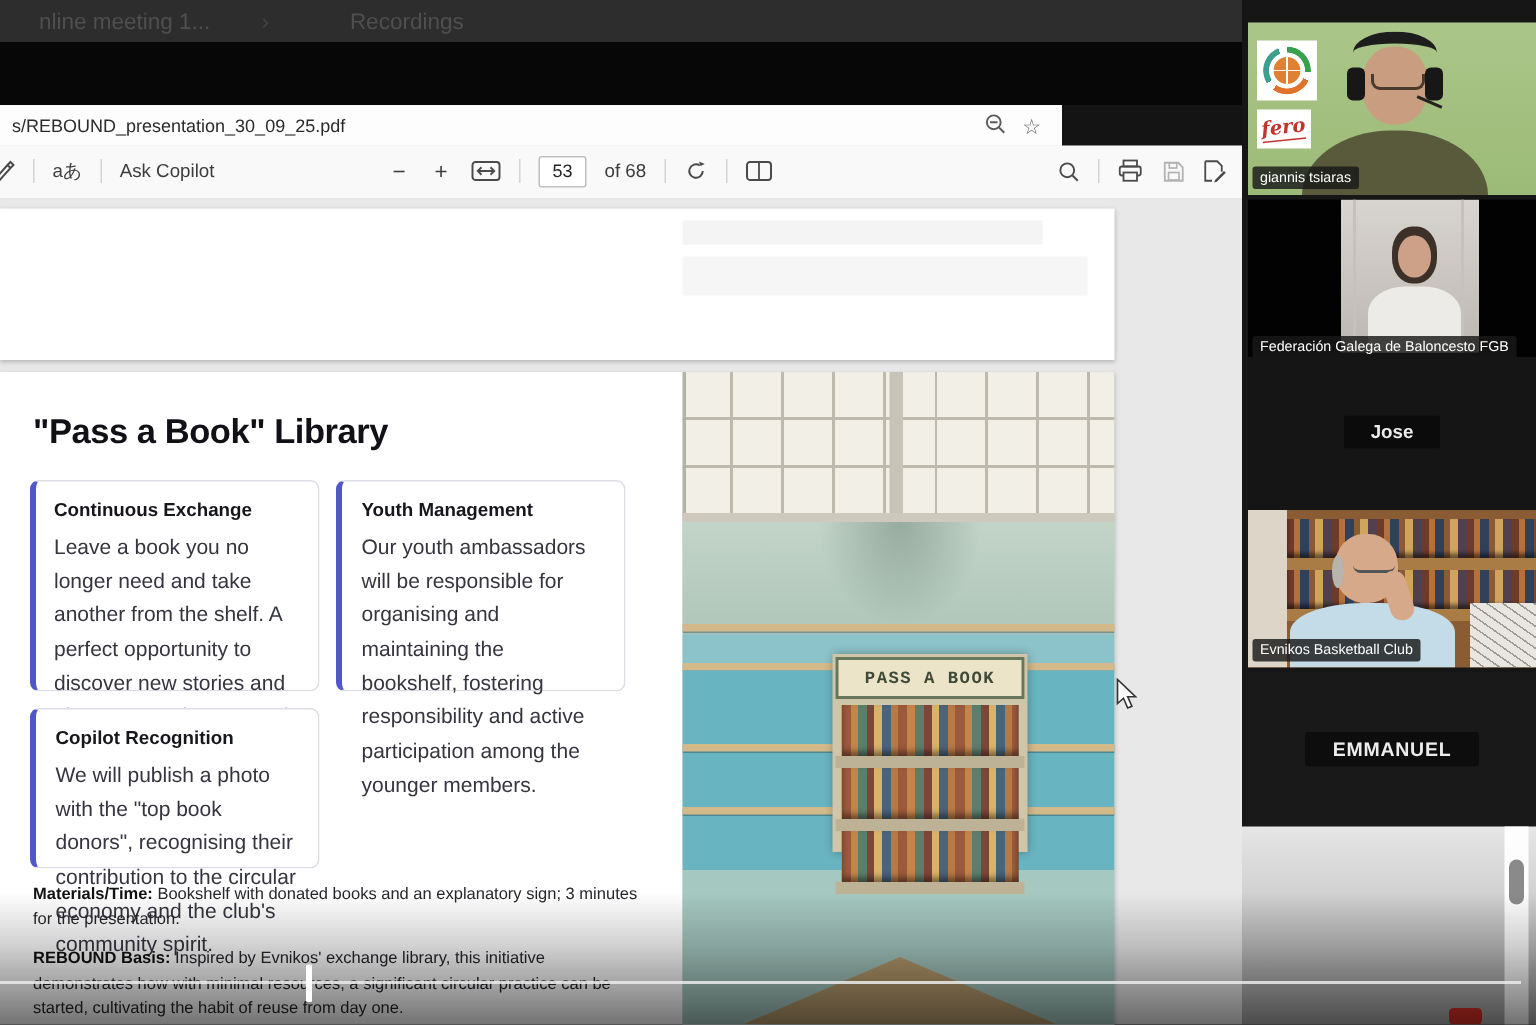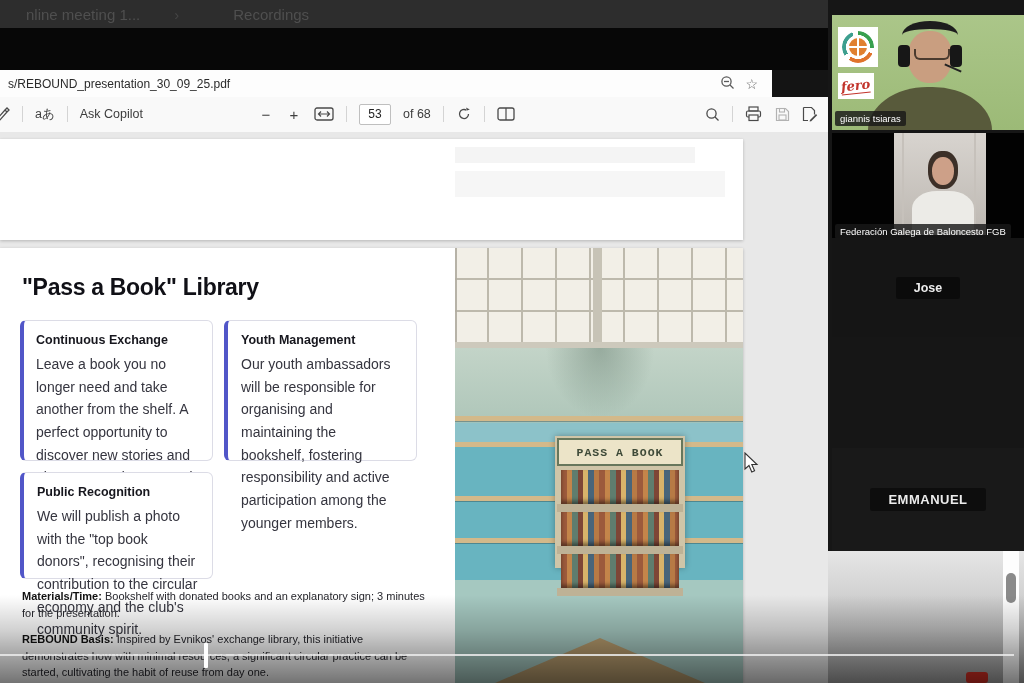--- a/index.html
+++ b/index.html
@@ -6,21 +6,21 @@
   .screen{position:relative;width:1024px;height:683px;overflow:hidden;
           font-family:"Liberation Sans",sans-serif;background:#141414;}
   .abs{position:absolute;}
 
   
   .tabbar{left:0;top:0;width:828px;height:28px;background:#2d2d2d;color:#4f4f4f;
           display:flex;align-items:center;font-size:15px;overflow:hidden;}
   .tabbar .t{margin-left:26px;white-space:nowrap;}
   .tabbar .sep{margin:0 28px 0 34px;color:#454545;}
   .blackband{left:0;top:28px;width:828px;height:42px;background:#070707;}
-  .urlbar{left:0;top:70px;width:772px;height:27px;background:#fdfdfd;border-bottom:1px solid #e2e2e2;
+  .urlbar{left:0;top:70px;width:708px;height:27px;background:#fdfdfd;border-bottom:1px solid #e2e2e2;
           display:flex;align-items:center;font-size:12px;color:#2b2b2b;}
   .urlbar .url{margin-left:8px;white-space:nowrap;}
   .urlbar .right{position:absolute;right:14px;display:flex;align-items:center;gap:10px;}
   .toolbar{left:0;top:97px;width:828px;height:35px;background:#f9f9f9;border-bottom:4px solid #6d28d9;
            font-size:12.5px;color:#3c3c3c;}
   .toolbar .grp{position:absolute;top:0;height:34px;display:flex;align-items:center;gap:12px;}
   .vsep{width:1px;height:16px;background:#d4d4d4;}
   .tbtn{display:flex;align-items:center;justify-content:center;min-width:16px;height:24px;cursor:default;}
   .pageinput{width:30px;height:19px;border:1px solid #bfbfbf;border-radius:2px;background:#fff;
              font:12px "Liberation Sans",sans-serif;text-align:center;color:#222;padding:0;}
@@ -258,21 +258,21 @@
 
       <div class="abs card card1">
         <div class="cardtitle">Continuous Exchange</div>
         <div class="cardbody">Leave a book you no longer need and take another from the shelf. A perfect opportunity to discover new stories and give your reads a second life, available today and throughout the month.</div>
       </div>
       <div class="abs card card2">
         <div class="cardtitle">Youth Management</div>
         <div class="cardbody">Our youth ambassadors will be responsible for organising and maintaining the bookshelf, fostering responsibility and active participation among the younger members.</div>
       </div>
       <div class="abs card card3">
-        <div class="cardtitle">Public Recognition</div>
+        <div class="cardtitle">Copilot Recognition</div>
         <div class="cardbody">We will publish a photo with the "top book donors", recognising their contribution to the circular economy and the club's community spirit.</div>
       </div>
 
       <div class="abs para para1">
         <b>Materials/Time:</b><span> Bookshelf with donated books and an explanatory sign; 3 minutes for the presentation.</span>
       </div>
       <div class="abs para para2">
         <b>REBOUND Basis:</b><span> Inspired by Evnikos' exchange library, this initiative demonstrates how with minimal resources, a significant circular practice can be started, cultivating the habit of reuse from day one.</span>
       </div>
 
@@ -331,20 +331,34 @@
       <div class="f-hair"></div>
       <div class="f-face"></div>
       <div class="f-body"></div>
       <div class="namelabel">Federación Galega de Baloncesto FGB</div>
     </div>
 
     <div class="tile tile-j">
       <span class="centername">Jose</span>
     </div>
 
+    <div class="tile tile-e">
+      <div class="e-wall"></div>
+      <div class="e-books1"></div>
+      <div class="e-shelf1"></div>
+      <div class="e-books2"></div>
+      <div class="e-shelf2"></div>
+      <div class="e-poster"></div>
+      <div class="e-body"></div>
+      <div class="e-head"></div>
+      <div class="e-hairL"></div>
+      <div class="e-glass"></div>
+      <div class="e-hand"></div>
+      <div class="namelabel">Evnikos Basketball Club</div>
+    </div>
 
     <div class="tile tile-m">
       <span class="centername bold">EMMANUEL</span>
     </div>
   </div>
 
   <div class="abs belowpanel">
     <div class="scrolltrack">
       <div class="scrollthumb"></div>
     </div>

